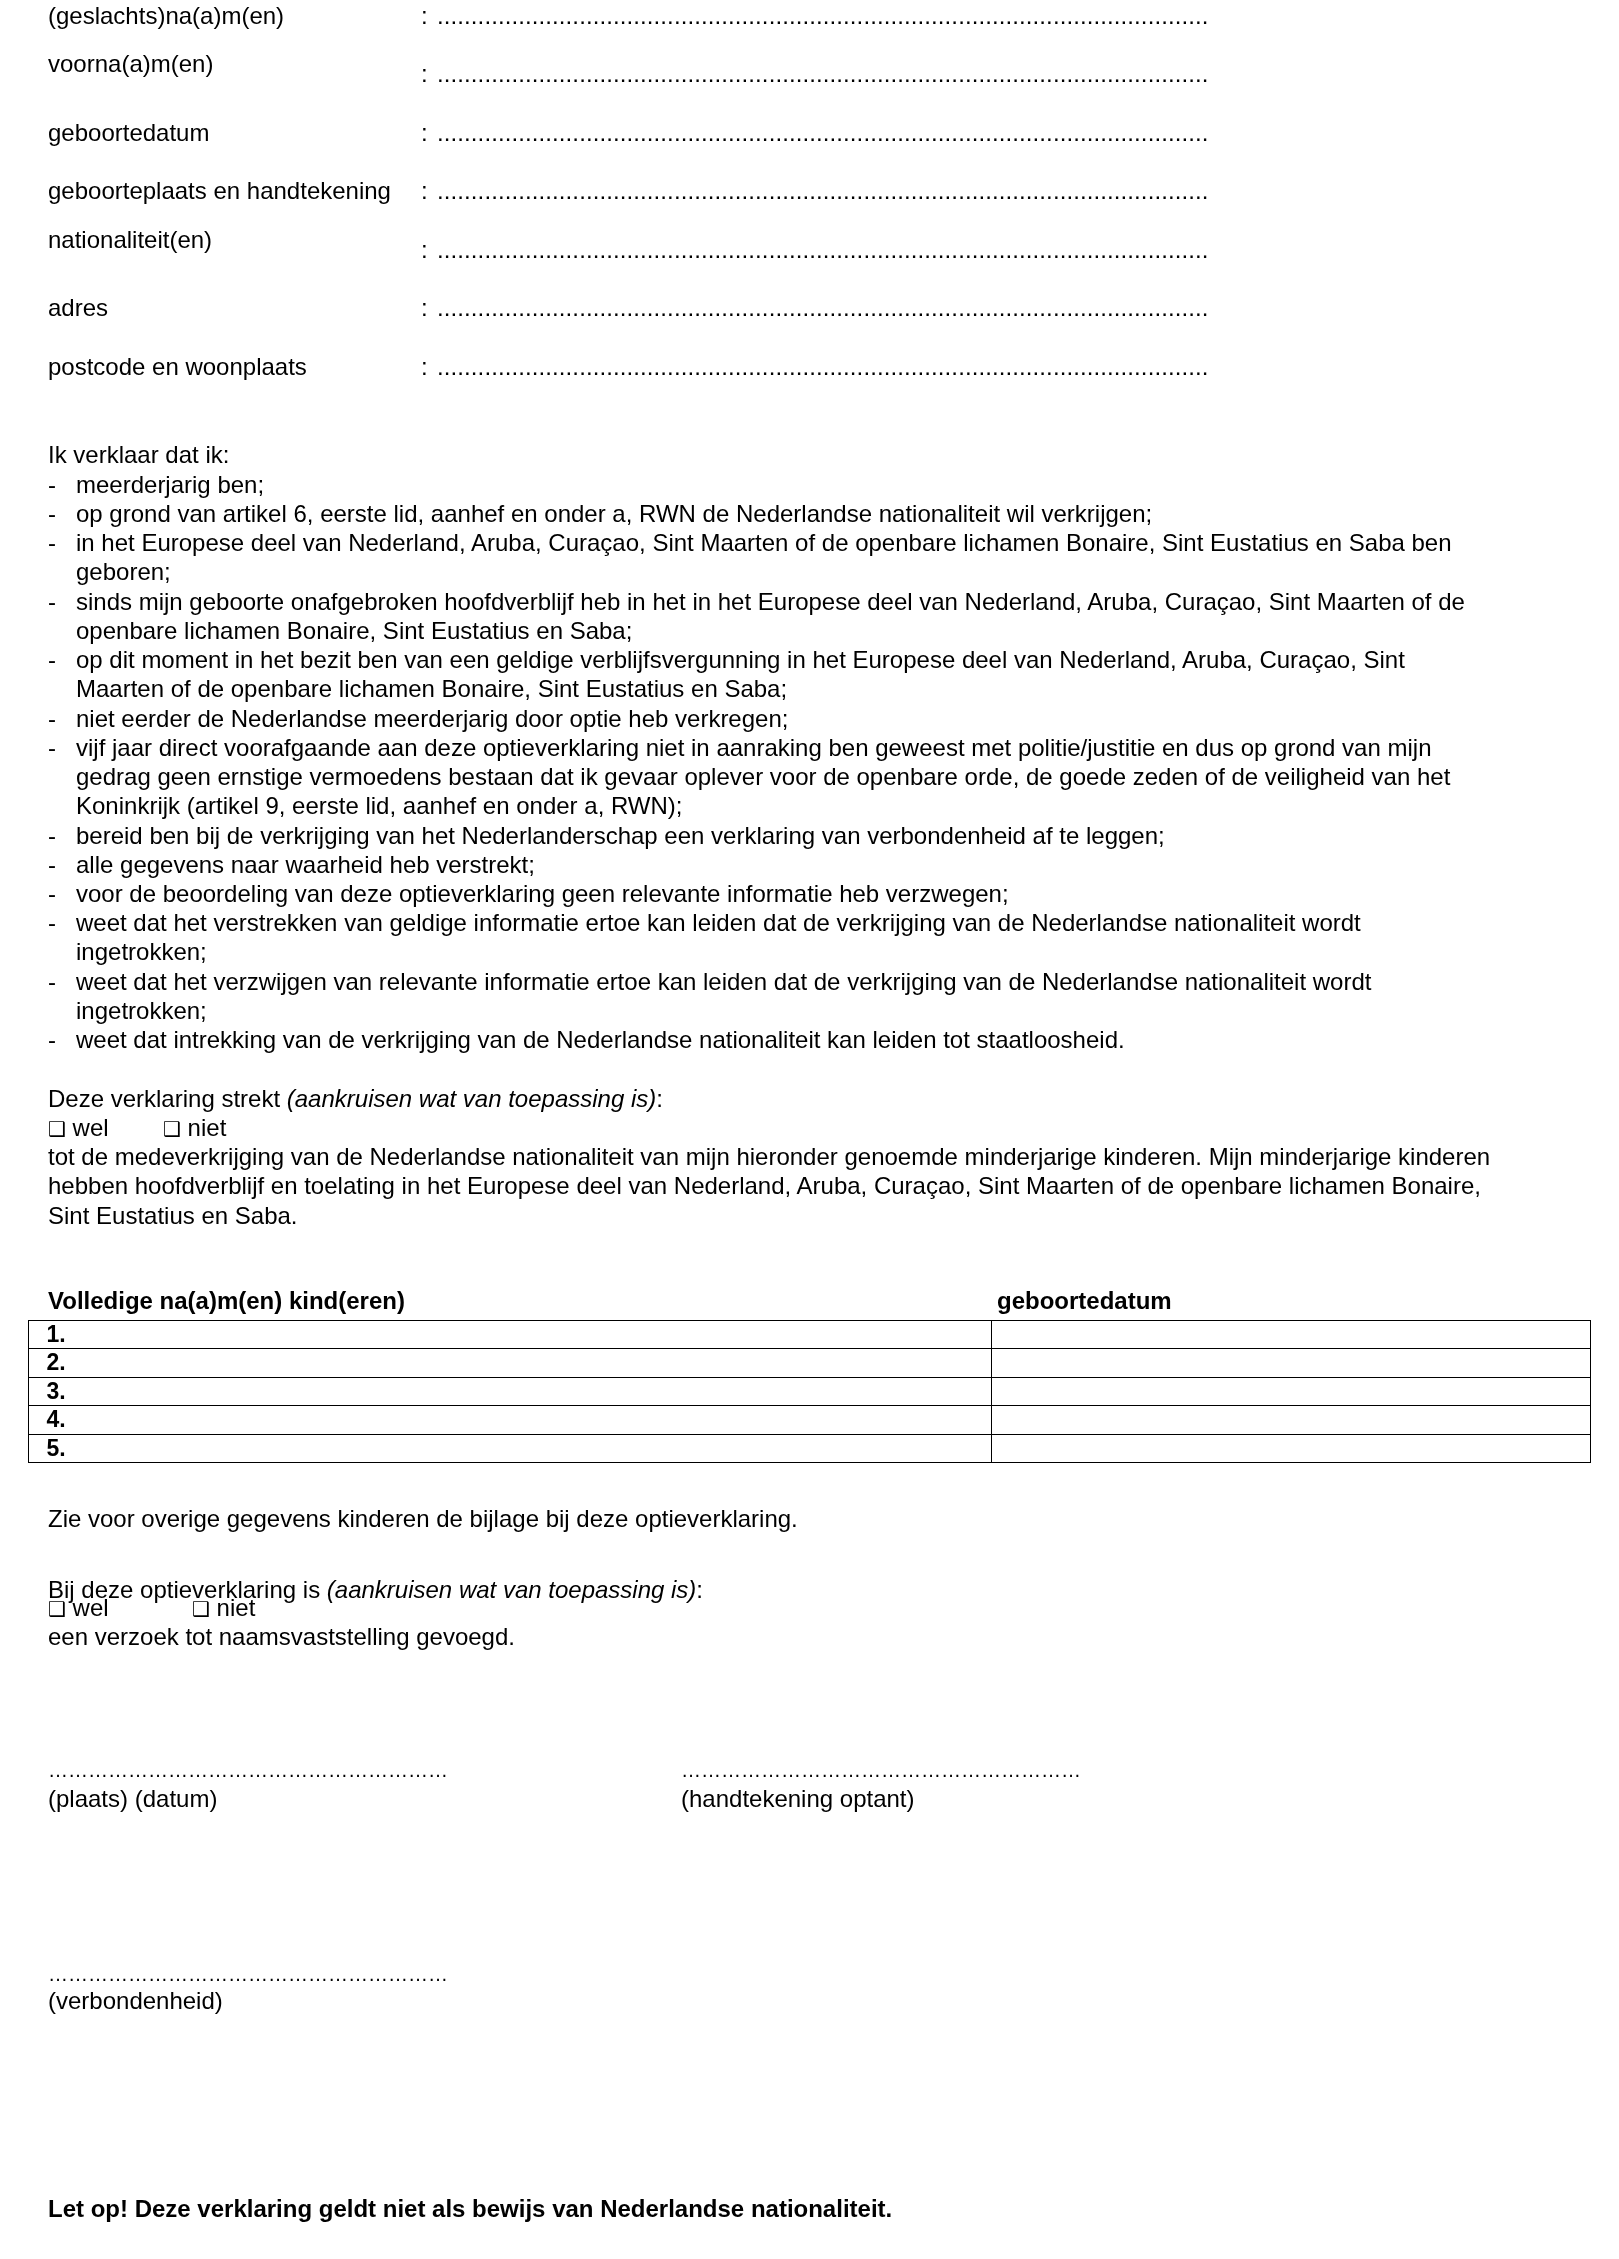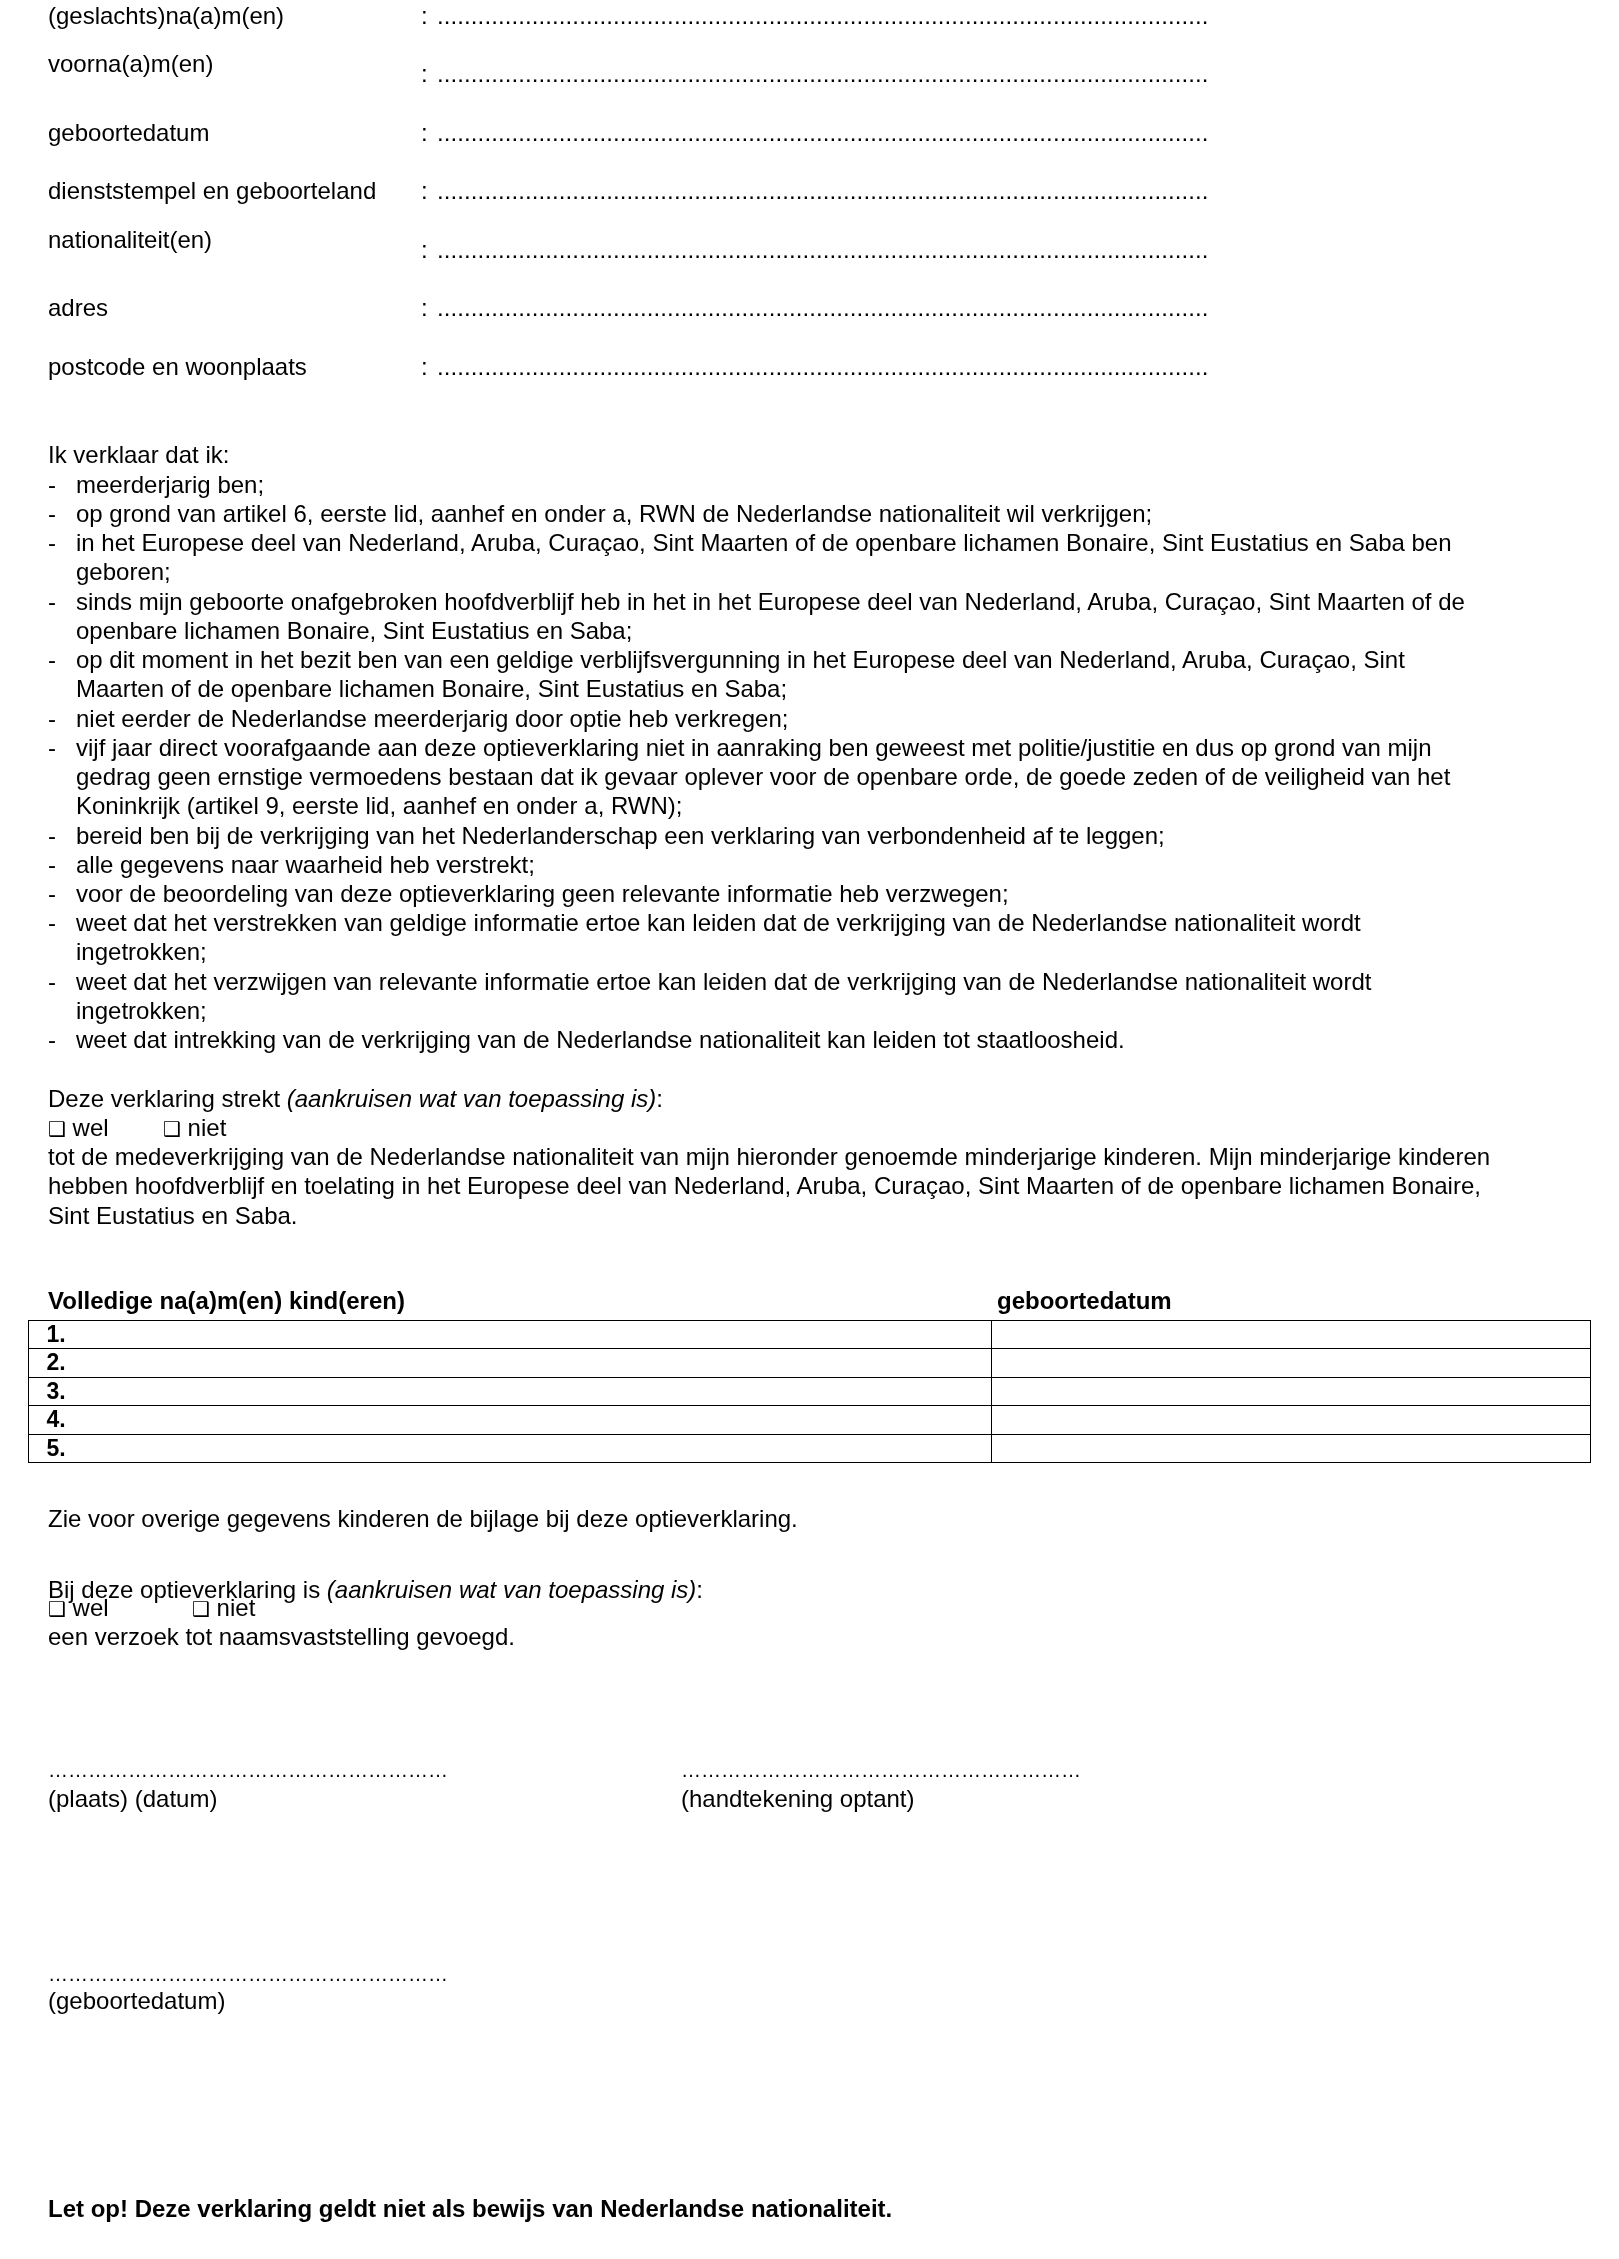--- a/index.html
+++ b/index.html
@@ -41,21 +41,21 @@
   <div class="dots" style="top:0.9px">..................................................................................................................</div>
 
   <div class="ln lbl" style="top:49px">voorna(a)m(en)</div>
   <div class="ln colon" style="top:59px">:</div>
   <div class="dots" style="top:59px">..................................................................................................................</div>
 
   <div class="ln lbl" style="top:118px">geboortedatum</div>
   <div class="ln colon" style="top:118px">:</div>
   <div class="dots" style="top:118px">..................................................................................................................</div>
 
-  <div class="ln lbl" style="top:176px">dienststempel en geboorteland</div>
+  <div class="ln lbl" style="top:176px">geboorteplaats en handtekening</div>
   <div class="ln colon" style="top:176px">:</div>
   <div class="dots" style="top:176px">..................................................................................................................</div>
 
   <div class="ln lbl" style="top:225px">nationaliteit(en)</div>
   <div class="ln colon" style="top:235px">:</div>
   <div class="dots" style="top:235px">..................................................................................................................</div>
 
   <div class="ln lbl" style="top:293px">adres</div>
   <div class="ln colon" style="top:293px">:</div>
   <div class="dots" style="top:293px">..................................................................................................................</div>
@@ -166,17 +166,17 @@
 </div>
 
 <div>
   <div class="sigdots" style="top:1756px; left:48px; width:534px">……………………………………………………</div>
   <div class="ln" style="top:1784px; left:48px">(plaats) (datum)</div>
 
   <div class="sigdots" style="top:1756px; left:681px; width:534px">……………………………………………………</div>
   <div class="ln" style="top:1784px; left:681px">(handtekening optant)</div>
 
   <div class="sigdots" style="top:1960px; left:48px; width:534px">……………………………………………………</div>
-  <div class="ln" style="top:1986px; left:48px">(geboortedatum)</div>
+  <div class="ln" style="top:1986px; left:48px">(verbondenheid)</div>
 </div>
 
 <div class="ln para bold" style="top:2194px">Let op! Deze verklaring geldt niet als bewijs van Nederlandse nationaliteit.</div>
 
 
 </body></html>

